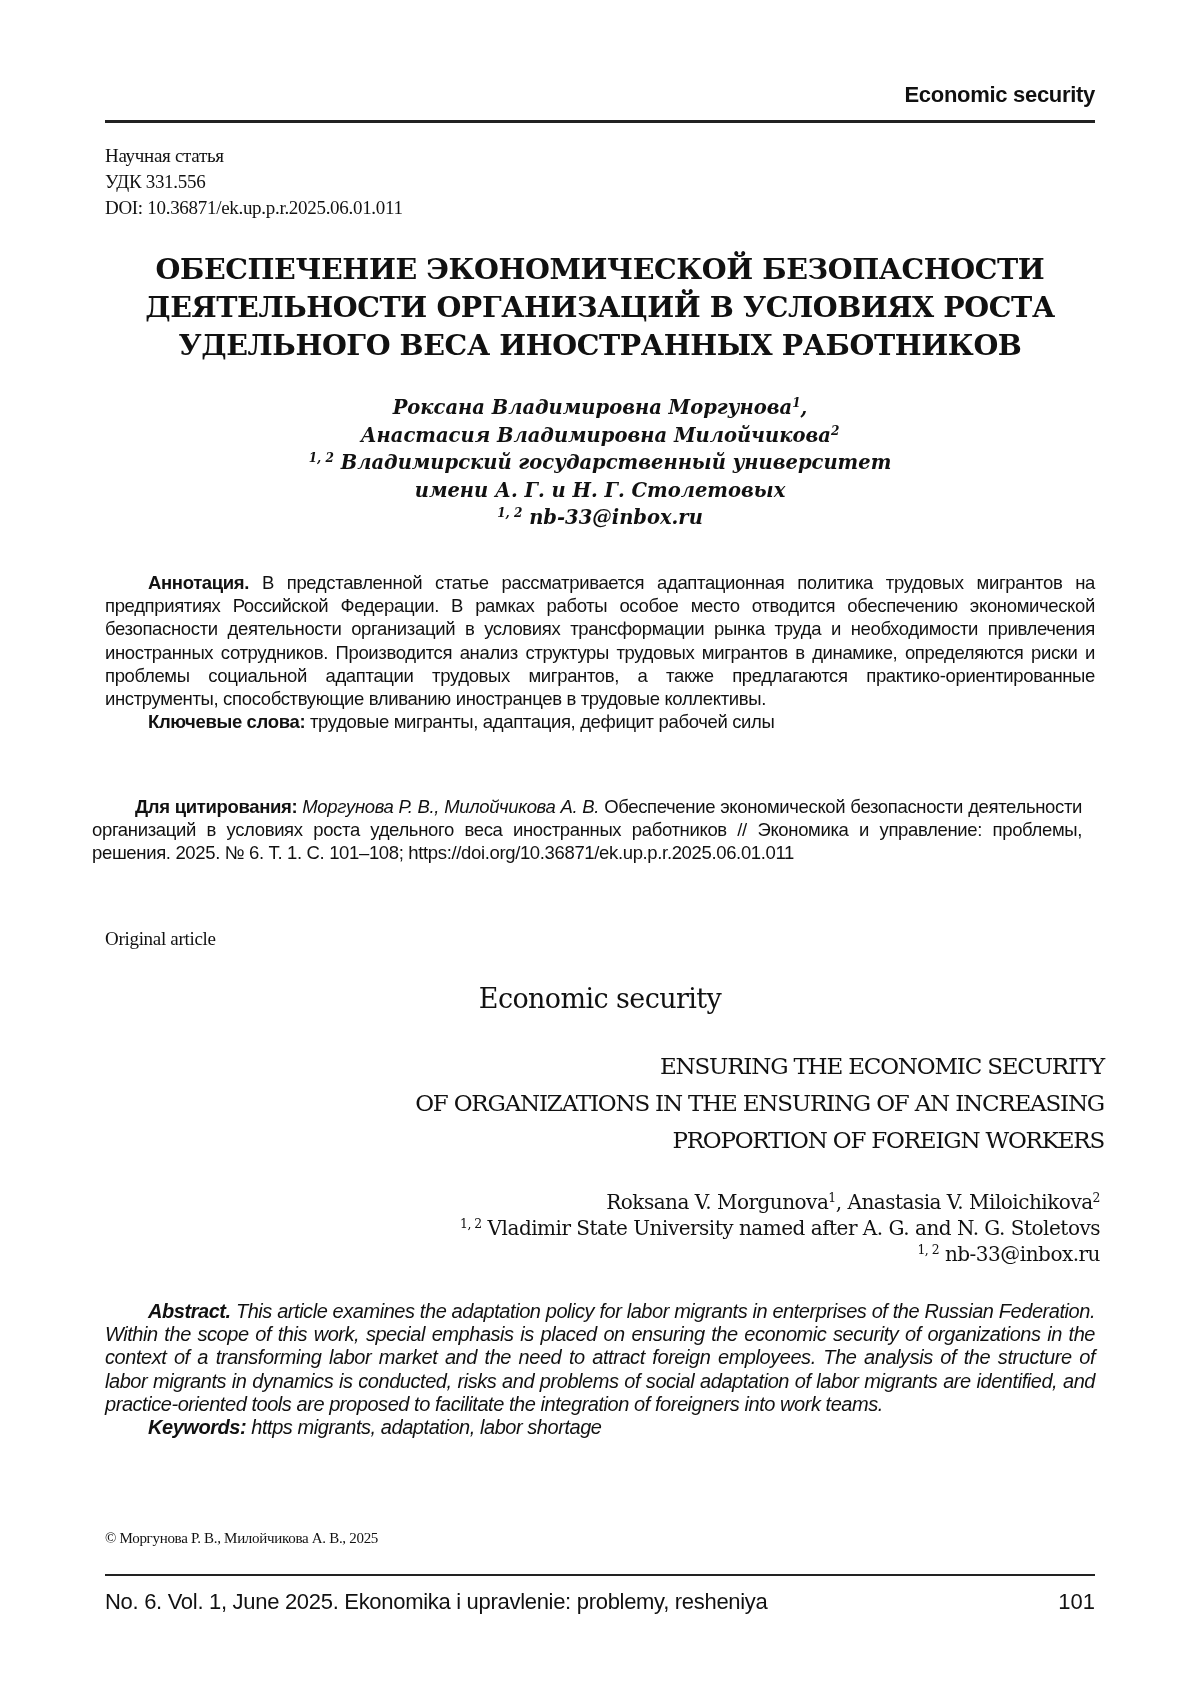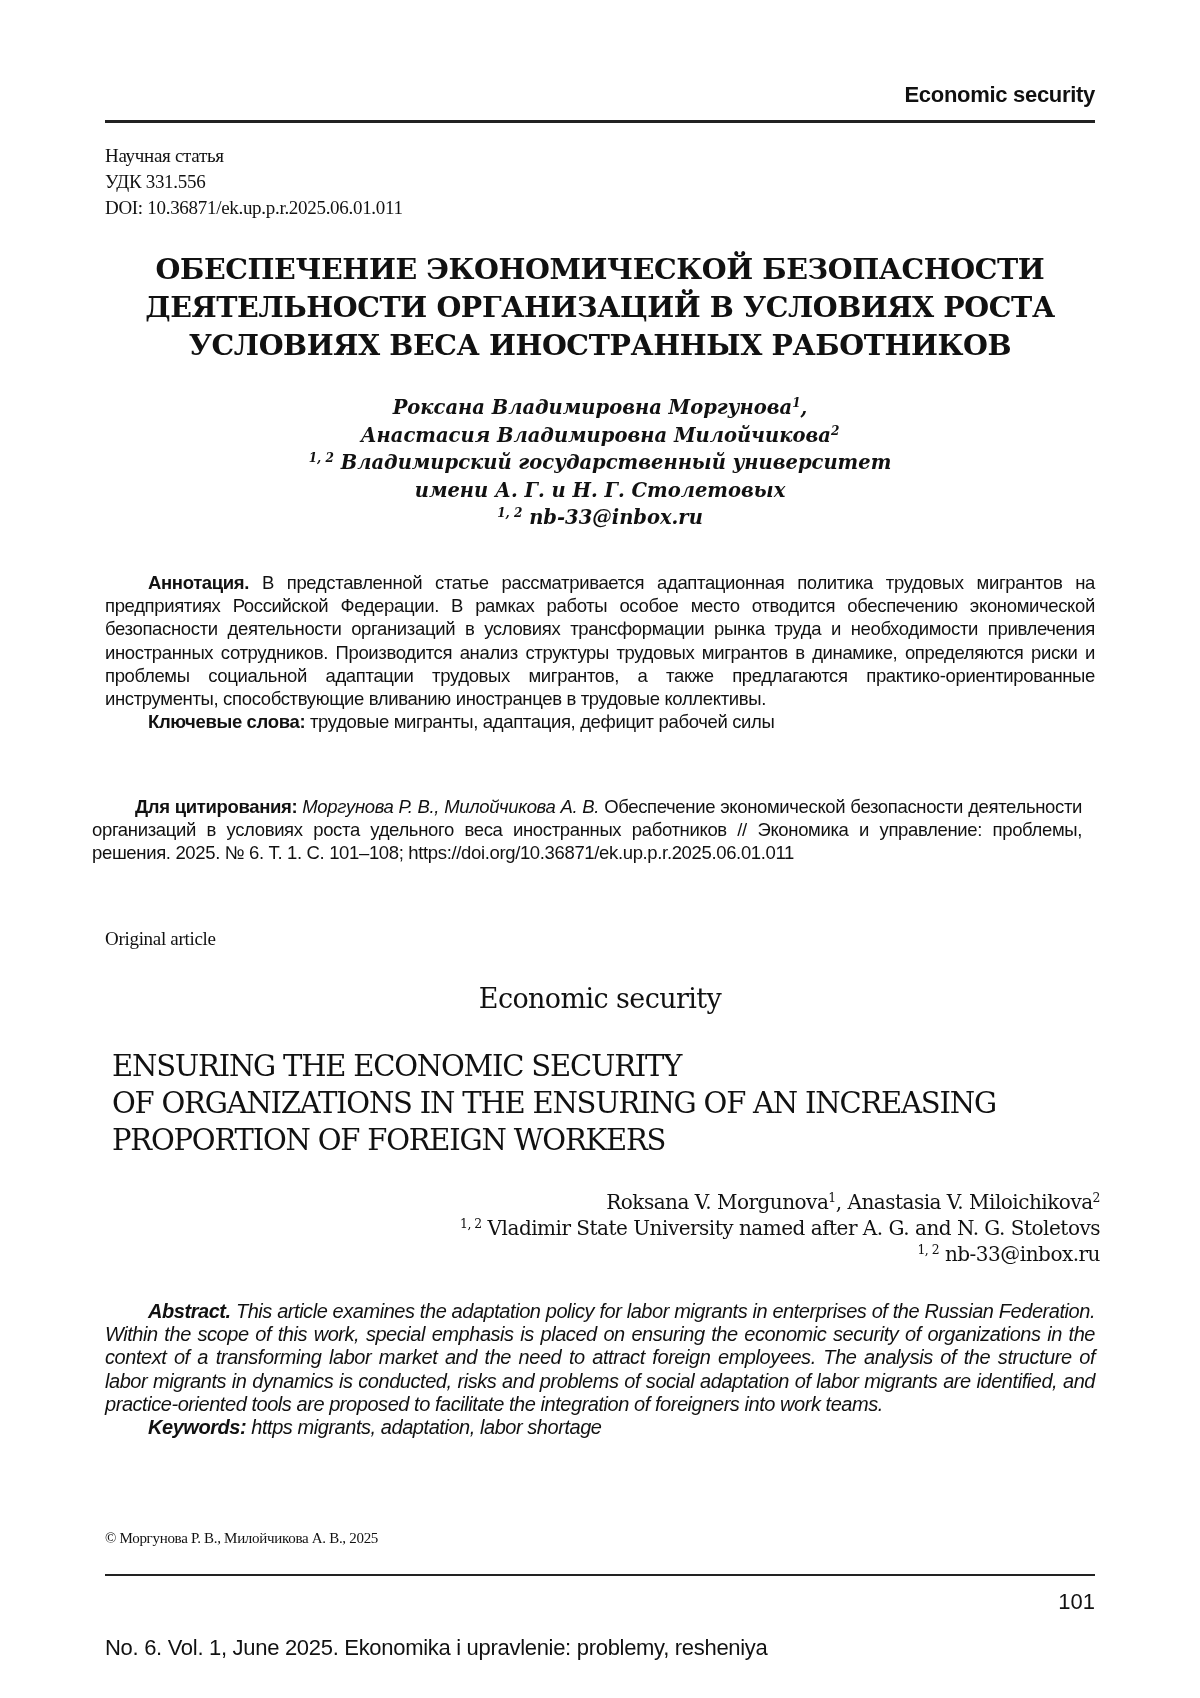--- a/index.html
+++ b/index.html
@@ -35,37 +35,37 @@
     .ru-cite { position: absolute; left: 92px; width: 990px; top: 795px;
       font-family: "Liberation Sans", sans-serif; font-size: 18.5px; line-height: 23.2px; text-align: justify; letter-spacing: -0.35px; }
     .ru-cite p { margin: 0; text-indent: 43px; }
 
     .orig { position: absolute; left: 105px; top: 928px;
       font-family: "Liberation Serif", serif; font-size: 19px; letter-spacing: -0.3px; }
 
     .en-rubric { position: absolute; left: 100px; width: 1000px; top: 983px; text-align: center;
       font-family: "DejaVu Serif", serif; font-size: 27px; letter-spacing: -0.6px; }
 
-    .en-title { position: absolute; left: 112px; width: 1000px; top: 1048px; text-align: left;
-      font-family: "DejaVu Serif", serif; font-size: 29px; line-height: 37px; letter-spacing: -1.2px; }
+    .en-title { position: absolute; left: 104px; width: 1000px; top: 1048px; text-align: right;
+      font-family: "DejaVu Serif", serif; font-size: 23px; line-height: 37px; letter-spacing: -1.2px; }
     .en-title div { white-space: nowrap; }
 
     .en-authors { position: absolute; left: 100px; width: 1000px; top: 1189px; text-align: right;
       font-family: "DejaVu Serif", serif; font-size: 20px; line-height: 26px; letter-spacing: -0.5px; }
     .en-authors div { white-space: nowrap; }
 
     .en-abstract { position: absolute; left: 105px; width: 990px; top: 1300px;
       font-family: "Liberation Sans", sans-serif; font-style: italic; font-size: 20px; line-height: 23.2px; text-align: justify; letter-spacing: -0.45px; }
     .en-abstract p { margin: 0; text-indent: 43px; }
 
     .copyright { position: absolute; left: 105px; top: 1530px;
       font-family: "Liberation Serif", serif; font-size: 15px; letter-spacing: -0.3px; }
 
     .rule-bottom { position: absolute; left: 105px; width: 990px; top: 1574px; height: 2px; background: #222; }
-    .footer-left { position: absolute; left: 105px; top: 1635px;
+    .footer-left { position: absolute; left: 105px; top: 1589px;
       font-family: "Liberation Sans", sans-serif; font-size: 22px; letter-spacing: -0.3px; }
     .footer-right { position: absolute; right: 105px; top: 1589px;
       font-family: "Liberation Sans", sans-serif; font-size: 22px; }
   </style>
 </head>
 <body>
 
 <div class="page">
 
   <div class="running-head">Economic security</div>
@@ -73,21 +73,21 @@
 
   <div class="meta">
     <div>Научная статья</div>
     <div>УДК 331.556</div>
     <div>DOI: 10.36871/ek.up.p.r.2025.06.01.011</div>
   </div>
 
   <div class="ru-title">
     <div>ОБЕСПЕЧЕНИЕ ЭКОНОМИЧЕСКОЙ БЕЗОПАСНОСТИ</div>
     <div>ДЕЯТЕЛЬНОСТИ ОРГАНИЗАЦИЙ В УСЛОВИЯХ РОСТА</div>
-    <div>УСЛОВИЯХ ВЕСА ИНОСТРАННЫХ РАБОТНИКОВ</div>
+    <div>УДЕЛЬНОГО ВЕСА ИНОСТРАННЫХ РАБОТНИКОВ</div>
   </div>
 
   <div class="ru-authors">
     <div><span>Роксана Владимировна Моргунова</span><sup>1</sup><span>,</span></div>
     <div><span>Анастасия Владимировна Милойчикова</span><sup>2</sup></div>
     <div><sup>1, 2</sup><span> Владимирский государственный университет</span></div>
     <div>имени А. Г. и Н. Г. Столетовых</div>
     <div><sup>1, 2</sup><span> nb-33@inbox.ru</span></div>
   </div>
 

